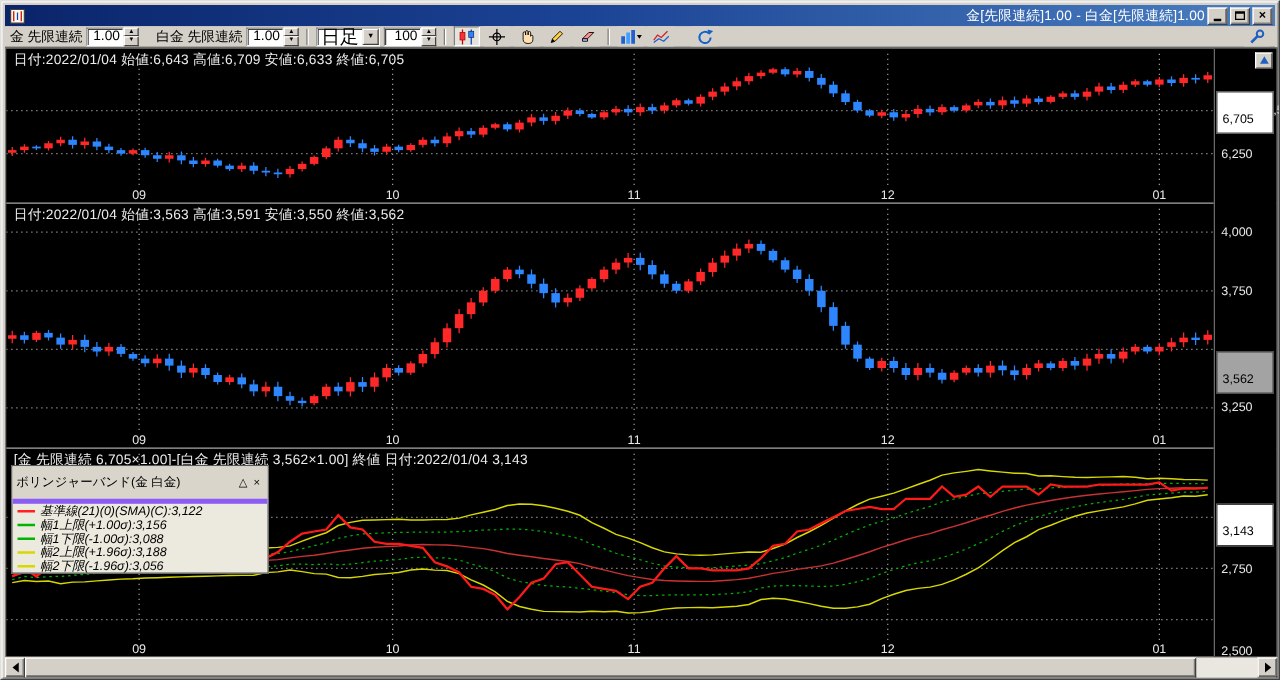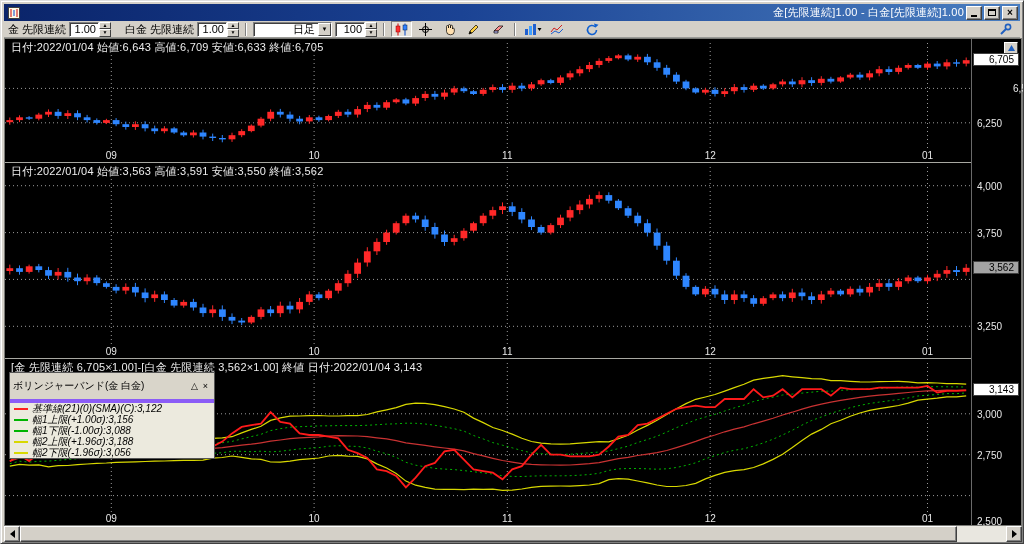--- a/index.html
+++ b/index.html
@@ -30,21 +30,21 @@
   .spin { display:flex; height:15px; }
   .spin .val { min-width:30px; background:#fff; border:1px solid;
     border-color:#808080 #fff #fff #808080; box-shadow:inset 1px 1px 0 #404040;
     font-size:11px; padding:0 2px; line-height:13px; text-align:right; }
   .spin .btns { display:flex; flex-direction:column; width:12px; }
   .spin .btns span { flex:1; background:#d4d0c8; border:1px solid;
     border-color:#fff #404040 #404040 #fff; font-size:5px; line-height:1;
     display:flex; align-items:center; justify-content:center; color:#000; }
   .dropdown { display:flex; height:15px; background:#fff; border:1px solid;
     border-color:#808080 #fff #fff #808080; box-shadow:inset 1px 1px 0 #404040; }
-  .dropdown .dval { padding:0 3px; line-height:13px; font-size:11px;margin-left:36px; }
+  .dropdown .dval { padding:0 3px; line-height:13px; font-size:15px; }
   .dropdown .darr { width:13px; background:#d4d0c8; border:1px solid;
     border-color:#fff #404040 #404040 #fff; font-size:6px; display:flex;
     align-items:center; justify-content:center; }
   .separator { width:0; height:13px; border-left:1px solid #808080; border-right:1px solid #fff; margin:0 3px; }
   .icon-btn { width:21px; height:16px; display:flex; align-items:center; justify-content:center;
     background:#d4d0c8; border:1px solid #d4d0c8; }
   .icon-btn.pressed { border-color:#808080 #fff #fff #808080; background:#e6e3dc; }
   .gap { width:8px; }
 
   
@@ -57,22 +57,22 @@
   .panel svg { position:absolute; top:0; left:0; }
   .divider { position:absolute; left:0; width:1016px; height:1px; background:#a8a8a2; }
   .info { position:absolute; top:1px; left:6px; color:#ededed; font-size:11px;
     white-space:pre; z-index:3; letter-spacing:0.2px; }
 
   
   .axis-strip { position:absolute; left:966px; top:0; width:50px; height:486px;
     background:#000; border-left:1px solid #6a6a6a; }
   .ytick { position:absolute; left:5px; color:#e8e8e8; font-size:10px; line-height:11px; }
   .badge { position:absolute; left:1px; width:46px; height:13px; background:#fff; color:#000;
-    font-size:10px; line-height:12px; text-align:right; padding:0 4px;
-    border:1px solid #404040; z-index:4; }
+    font-size:10px; line-height:12px; padding:16px 4px;
+    border:1px solid #404040; z-index:4;margin-top:20px; }
   .strip-btn { position:absolute; top:3px; right:3px; width:14px; height:13px;
     background:#d4d0c8; border:1px solid; border-color:#fff #404040 #404040 #fff;
     display:flex; align-items:center; justify-content:center; }
 
   
   .legend { position:absolute; top:13px; left:4px; width:206px; background:#eceade;
     border:1px solid #555; z-index:5; color:#000; }
   .legend-title { display:flex; align-items:center; height:13px; padding:13px 3px;
     background:#d9d5ca; border-bottom:4px solid #8b5cf6; }
   .legend-title .t { flex:1; font-size:10px; white-space:nowrap; overflow:hidden; }

